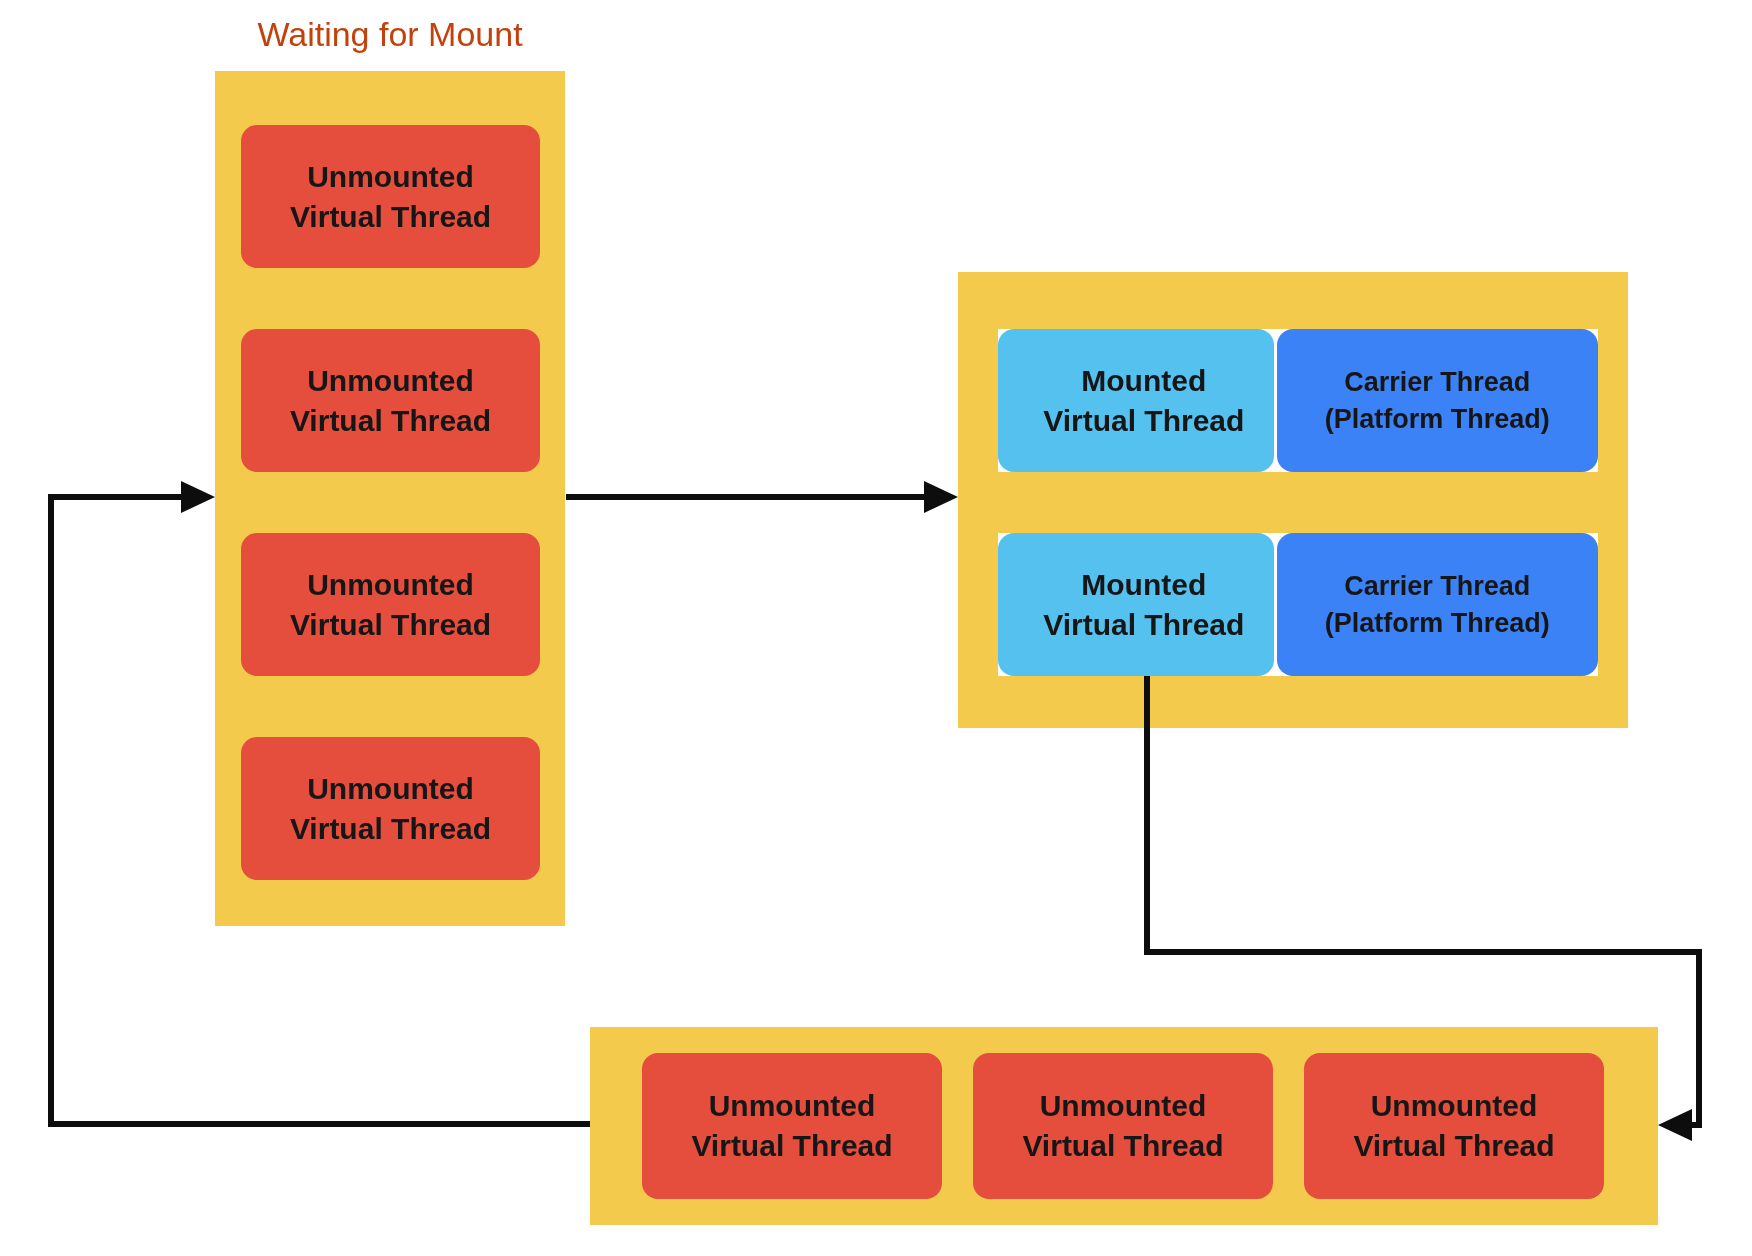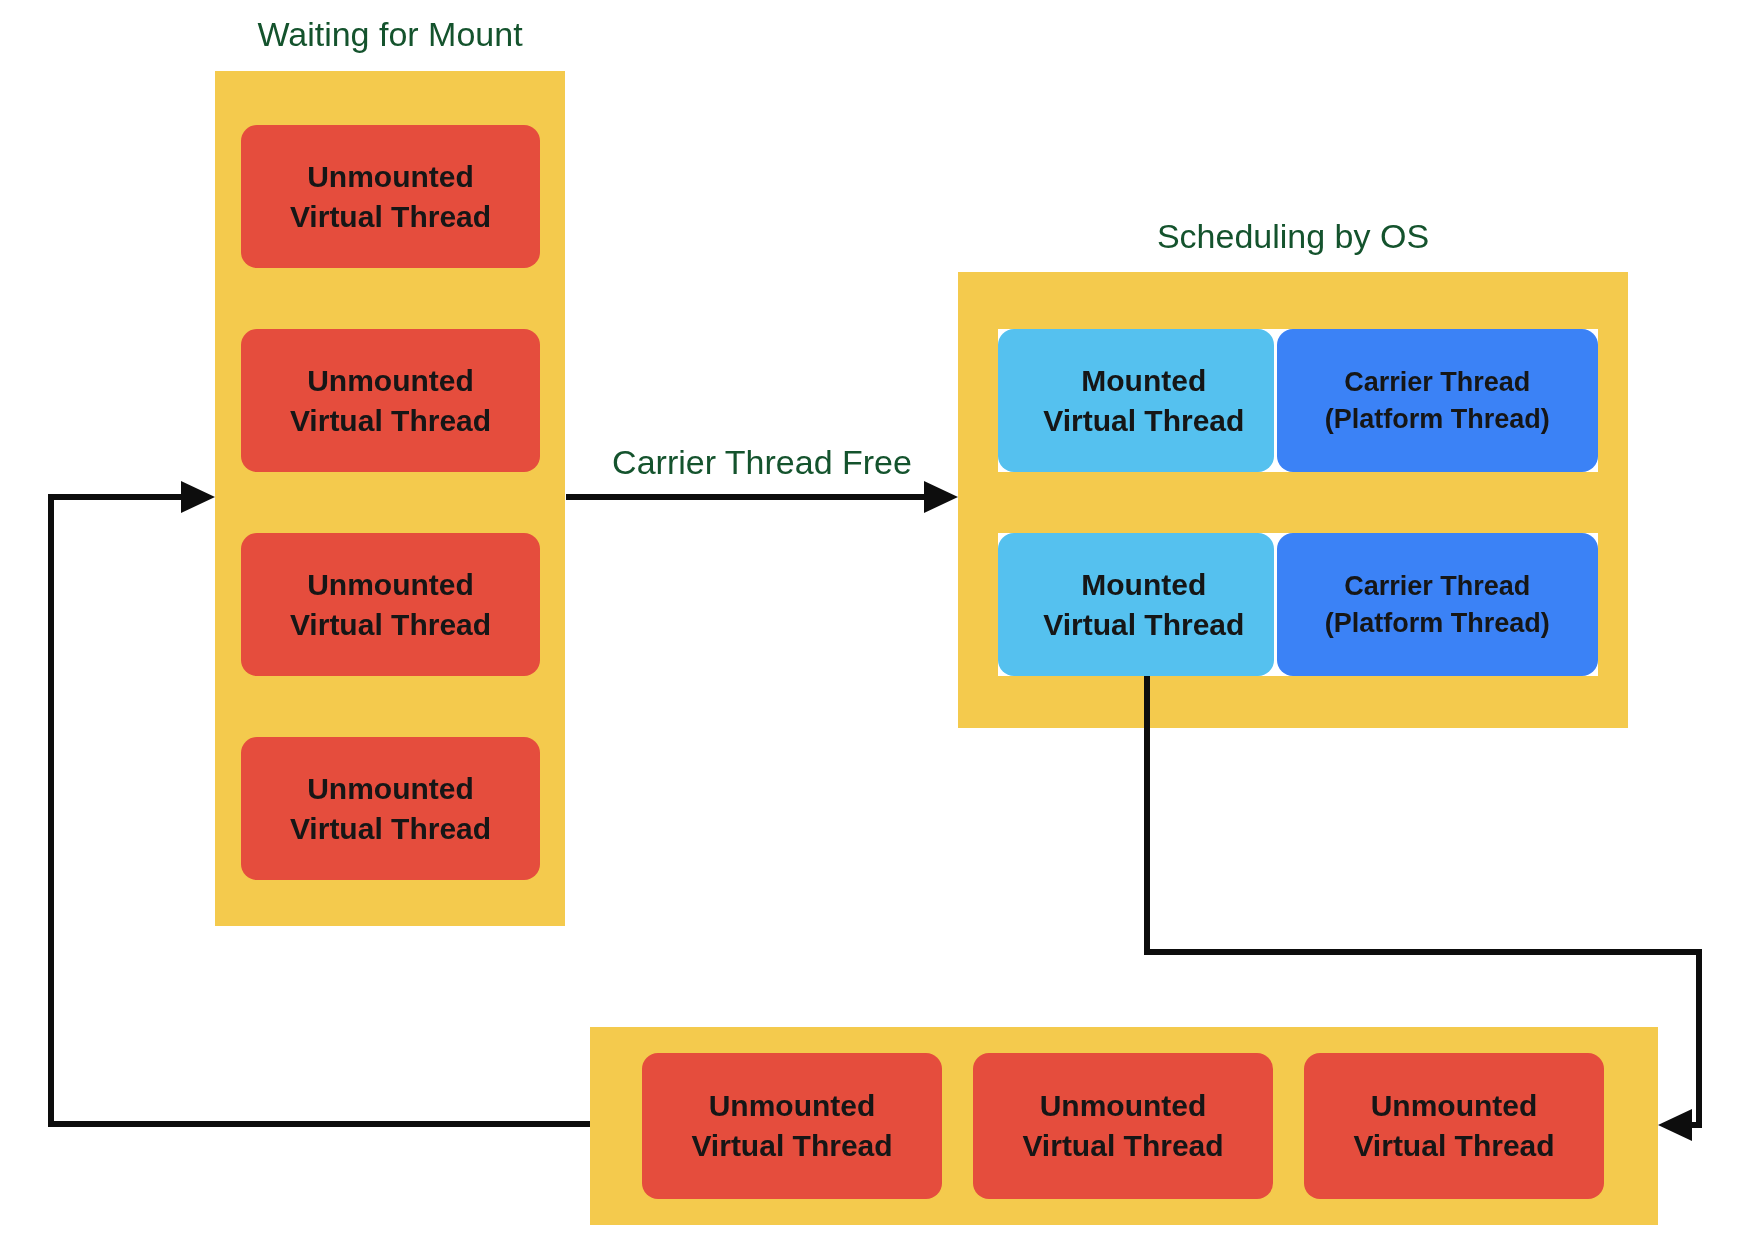--- a/index.html
+++ b/index.html
@@ -13,21 +13,21 @@
     overflow: hidden;
   }
 
   
   .flow-label {
     position: absolute;
     font-size: 34px;
     line-height: 41px;
     font-weight: 400;
     text-align: center;
-    color: #14532d;
+    color: #c2410c;
     white-space: nowrap;
   }
   #label-waiting   { left: 215px;  top: 14px;   width: 350px; }
   #label-scheduling{ left: 958px;  top: 216px;  width: 670px; }
   #label-carrier-free { left: 566px; top: 442px; width: 392px; }
   #label-blocking  { left: 1150px; top: 835px;  width: 460px; }
   #label-completed { left: 60px;   top: 1058px; width: 492px; }
 
   
   .pool {
@@ -114,22 +114,20 @@
   #loop-vert        { left: 48px; top: 494px;  width: 6px;   height: 633px; }
   #loop-top-line    { left: 48px; top: 494px;  width: 133px; height: 6px; }
   #loop-arrowhead   { left: 181px; top: 481px; }
 </style>
 </head>
 <body>
 
 <div class="canvas">
 
   <div class="flow-label" id="label-waiting">Waiting for Mount</div>
-  <div class="flow-label" id="label-scheduling">Scheduling by OS</div>
-  <div class="flow-label" id="label-carrier-free">Carrier Thread Free</div>
 
   <div class="pool" id="waiting-pool">
     <div class="thread-box red-box">Unmounted
 Virtual Thread</div>
     <div class="thread-box red-box">Unmounted
 Virtual Thread</div>
     <div class="thread-box red-box">Unmounted
 Virtual Thread</div>
     <div class="thread-box red-box">Unmounted
 Virtual Thread</div>

